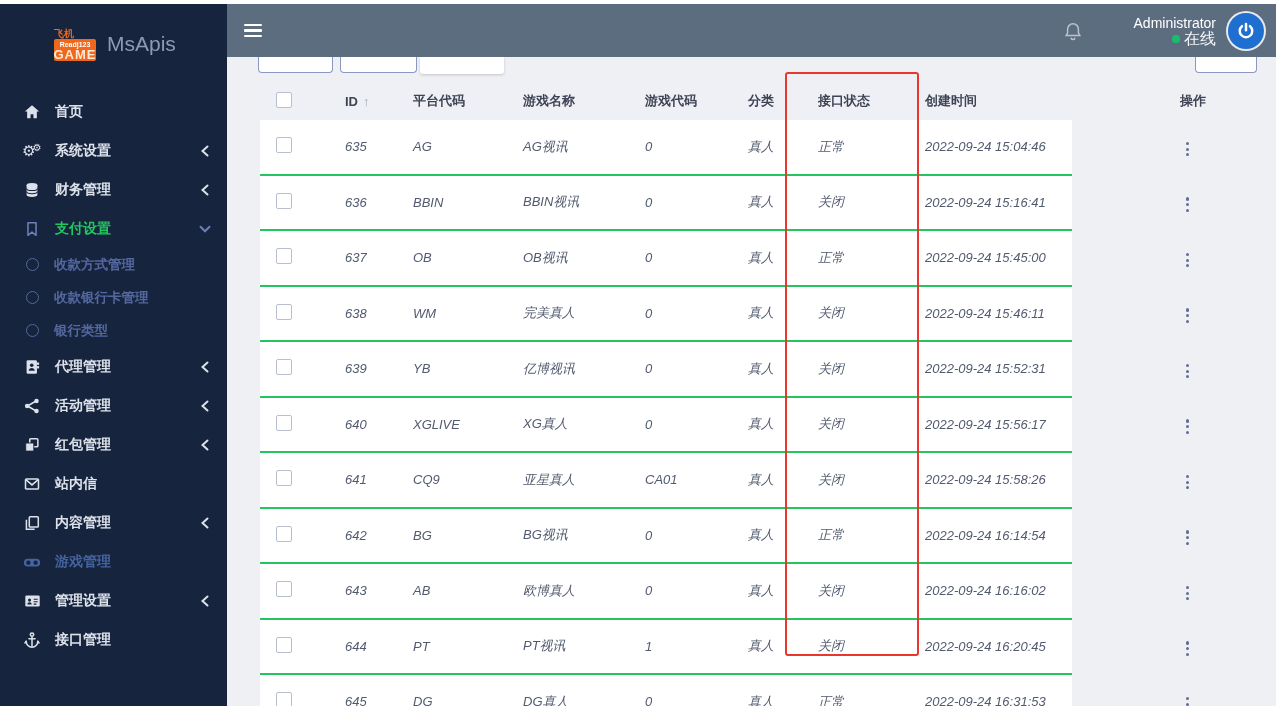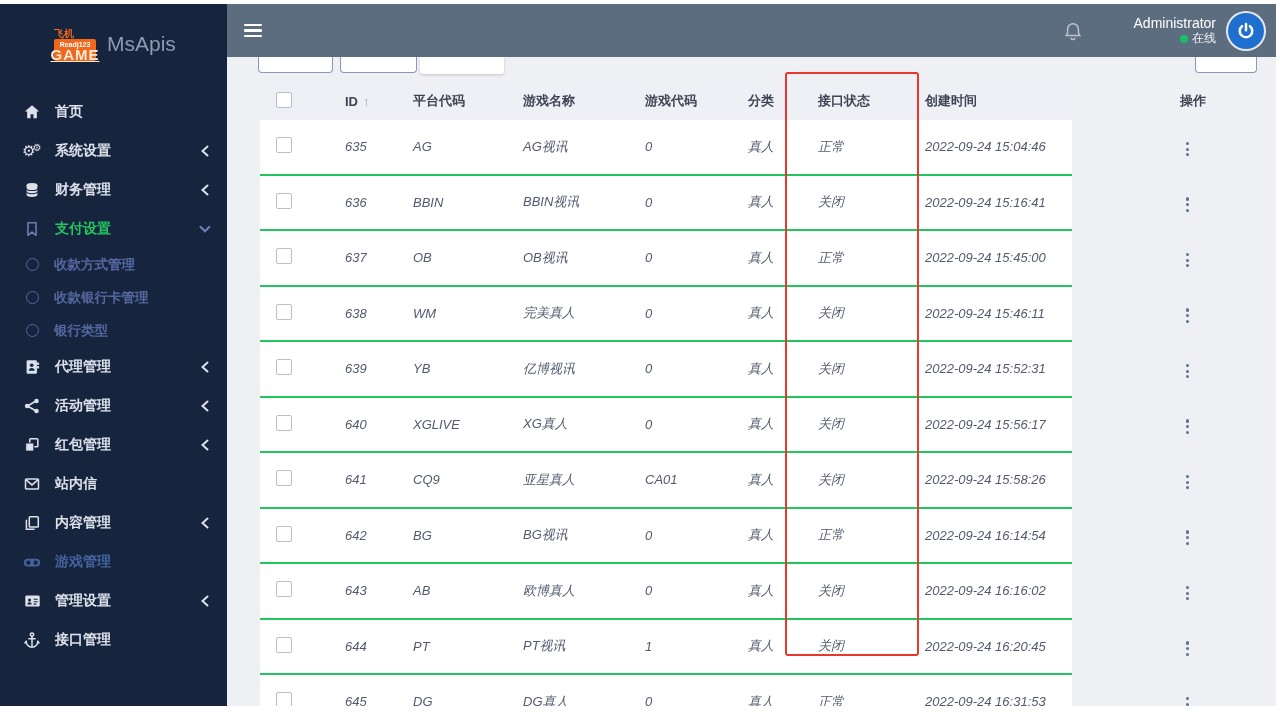--- a/index.html
+++ b/index.html
@@ -13,21 +13,21 @@
   
   .sidebar{
     position:absolute;left:0;top:4px;width:227px;height:702px;
     background:#16243e;overflow:hidden;
   }
   .logo-row{display:flex;align-items:center;padding:16px 0 14px 54px;height:48px;}
   .logo-badge{display:flex;flex-direction:column;width:42px;cursor:pointer;}
   .logo-badge .l1{color:#f0681c;font-size:10px;font-weight:700;line-height:11px;}
   .logo-badge .box{background:#f0681c;border-radius:2px;padding:1px 3px;display:flex;flex-direction:column;align-items:center;}
   .logo-badge .l2{color:#fff;font-size:7px;font-weight:700;line-height:9px;white-space:nowrap;}
-  .logo-badge .l3{color:#ffe9d6;font-size:15px;font-weight:700;line-height:11px;letter-spacing:1px;text-decoration:underline;}
+  .logo-badge .l3{color:#ffe9d6;font-size:13px;font-weight:700;line-height:11px;letter-spacing:1px;}
   .logo-title{color:#8d9ab0;font-size:21px;margin-left:11px;font-weight:500;}
 
   .nav{display:flex;flex-direction:column;margin-top:10px;}
   .nav-item{
     display:flex;align-items:center;height:39px;padding:0 16px 0 22px;
     color:#dce1ea;font-size:14px;cursor:pointer;position:relative;
   }
   .nav-item .ni-icon{width:20px;height:20px;display:flex;align-items:center;justify-content:center;flex:none;}
   .nav-item .ni-label{margin-left:13px;font-weight:600;flex:1;white-space:nowrap;}
   .nav-item .ni-chev{width:12px;height:12px;display:flex;align-items:center;justify-content:center;}
@@ -42,21 +42,21 @@
   .topbar{
     position:absolute;left:227px;top:4px;width:1049px;height:53px;
     background:#5d6d80;display:flex;align-items:center;
   }
   .hamburger{margin-left:17px;width:18px;cursor:pointer;}
   .hamburger div{height:2.5px;background:#fff;margin:3px 0;border-radius:1px;}
   .topbar-right{margin-left:auto;display:flex;align-items:center;}
   .bell{width:18px;height:20px;margin-right:52px;cursor:pointer;opacity:.85;}
   .admin-block{text-align:right;margin-right:12px;cursor:pointer;}
   .admin-name{color:#ffffff;font-size:14px;line-height:16px;}
-  .admin-status{display:flex;align-items:center;justify-content:flex-end;color:#f2f4f7;font-size:12px;line-height:15px;}
+  .admin-status{display:flex;align-items:center;justify-content:flex-end;color:#f2f4f7;font-size:16px;line-height:15px;}
   .green-dot{width:8px;height:8px;border-radius:50%;background:#19be6b;margin-right:4px;}
   .power-btn{
     width:36px;height:36px;border-radius:50%;background:#1e6fd0;margin-right:12px;
     display:flex;align-items:center;justify-content:center;cursor:pointer;
     box-shadow:0 0 0 2px rgba(255,255,255,.85);
   }
 
   
   .content{
     position:absolute;left:227px;top:57px;width:1049px;height:649px;

